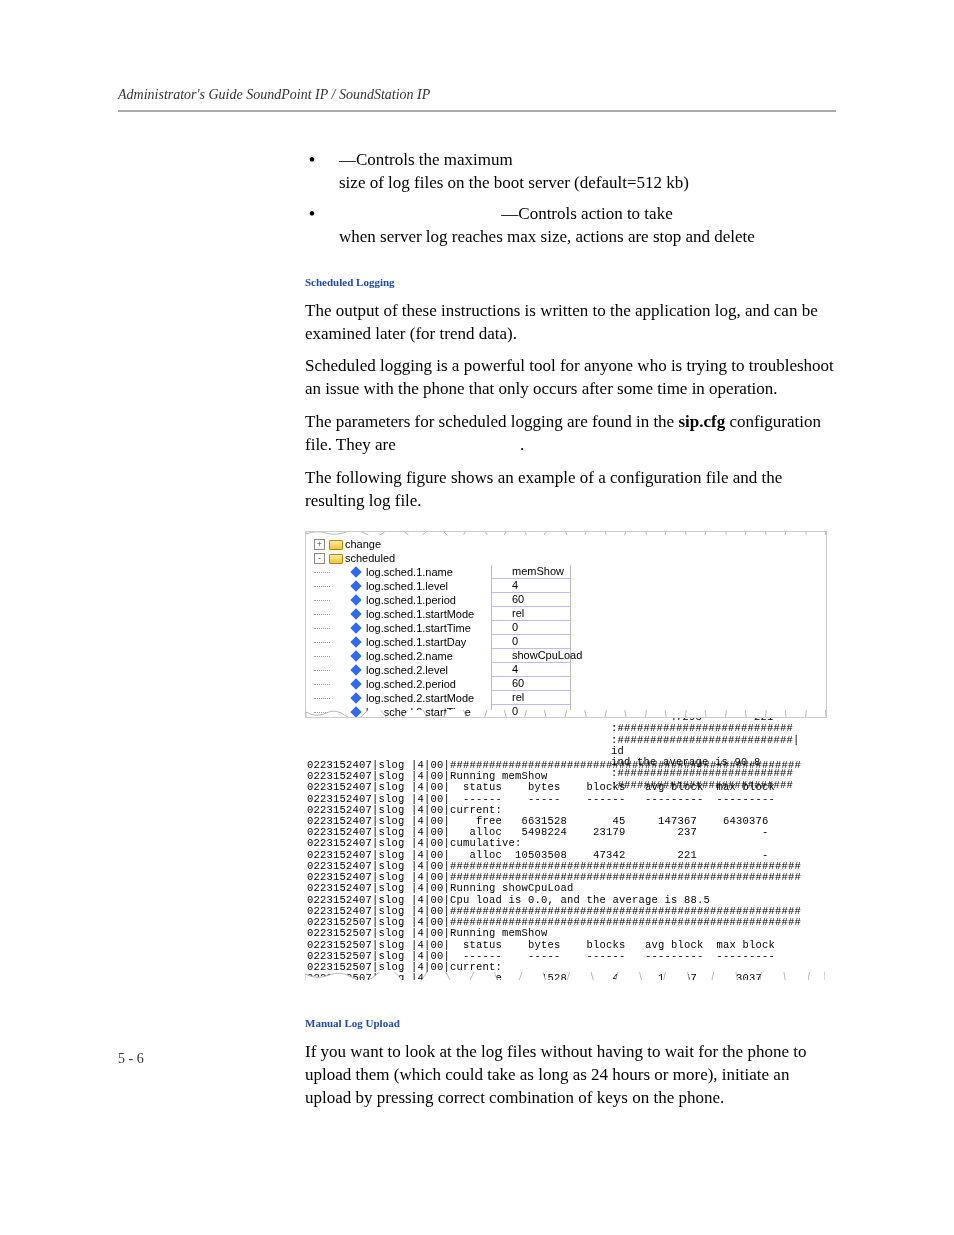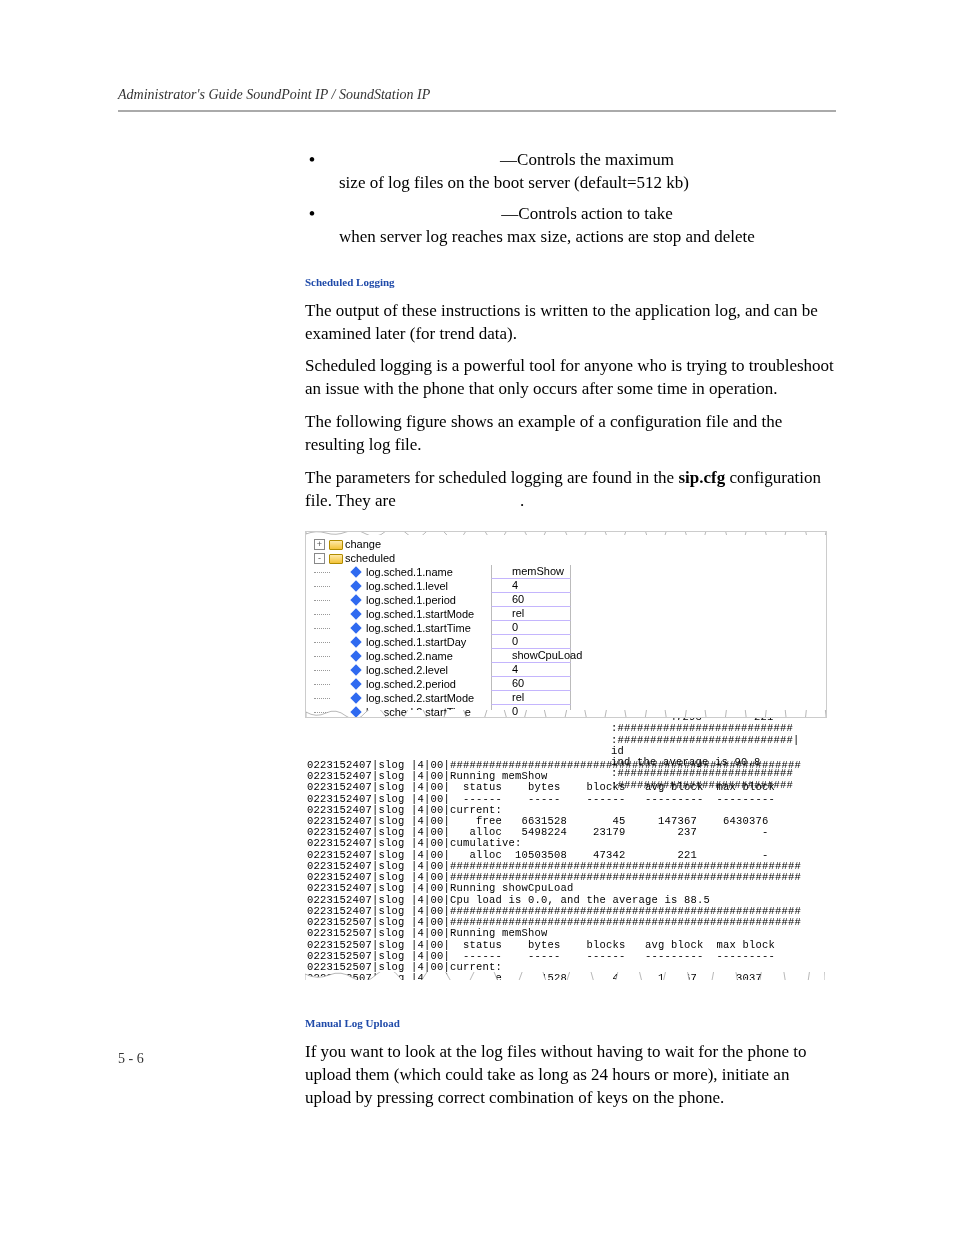--- a/index.html
+++ b/index.html
@@ -200,45 +200,45 @@
   <div class="header">
     <span>Administrator's Guide SoundPoint IP / SoundStation IP</span>
   </div>
   <div class="header-rule"></div>
 
   <div class="content">
 
     <div class="bullet-row">
       <div class="bullet-dot">•</div>
       <div class="bullet-body">
-        <div style="text-align: center;">
+        <div style="text-align: left;">
           <span>—</span><span>Controls the maximum</span>
         </div>
         <div>size of log files on the boot server (default=512 kb)</div>
       </div>
     </div>
 
     <div class="bullet-row">
       <div class="bullet-dot">•</div>
       <div class="bullet-body">
         <div style="text-align: center;">
           <span>—</span><span>Controls action to take</span>
         </div>
         <div>when server log reaches max size, actions are stop and delete</div>
       </div>
     </div>
 
     <div class="subhead">Scheduled Logging</div>
     <div class="para">The output of these instructions is written to the application log, and can be examined later (for trend data).</div>
     <div class="para">Scheduled logging is a powerful tool for anyone who is trying to troubleshoot an issue with the phone that only occurs after some time in operation.</div>
-    <div class="para">The following figure shows an example of a configuration file and the resulting log file.</div>
     <div class="para">
       <span>The parameters for scheduled logging are found in the </span><span class="bold">sip.cfg</span><span> configuration file. They are</span>
       <span style="display:inline-block; width:120px;"></span><span>.</span>
     </div>
+    <div class="para">The following figure shows an example of a configuration file and the resulting log file.</div>
 
     <div class="figure">
 
       <div class="figure-top">
         <svg class="torn-top" viewBox="0 0 520 6" preserveAspectRatio="none">
           <path d="M0,5 Q10,1 20,4 T40,3 T60,5 T80,2 T100,4 T120,3 T140,5 T160,2 T180,4 T200,3 T220,5 T240,2 T260,4 T280,3 T300,5 T320,2 T340,4 T360,3 T380,5 T400,2 T420,4 T440,3 T460,5 T480,2 T500,4 T520,3 L520,0 L0,0 Z" fill="#fff" stroke="#888" stroke-width="0.6"></path>
         </svg>
 
         <div class="tree">
           <div class="tree-row">

